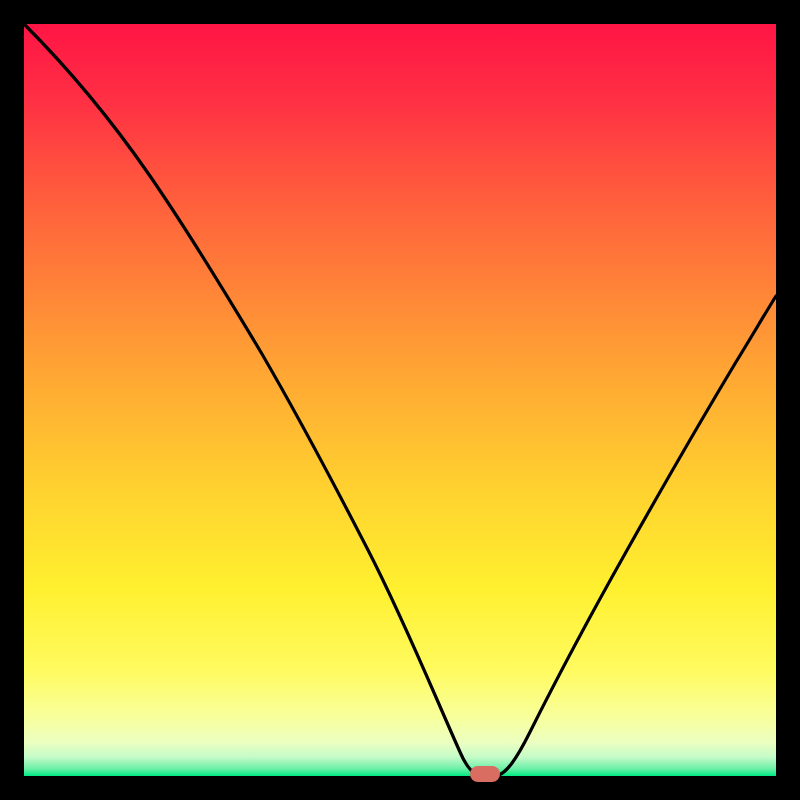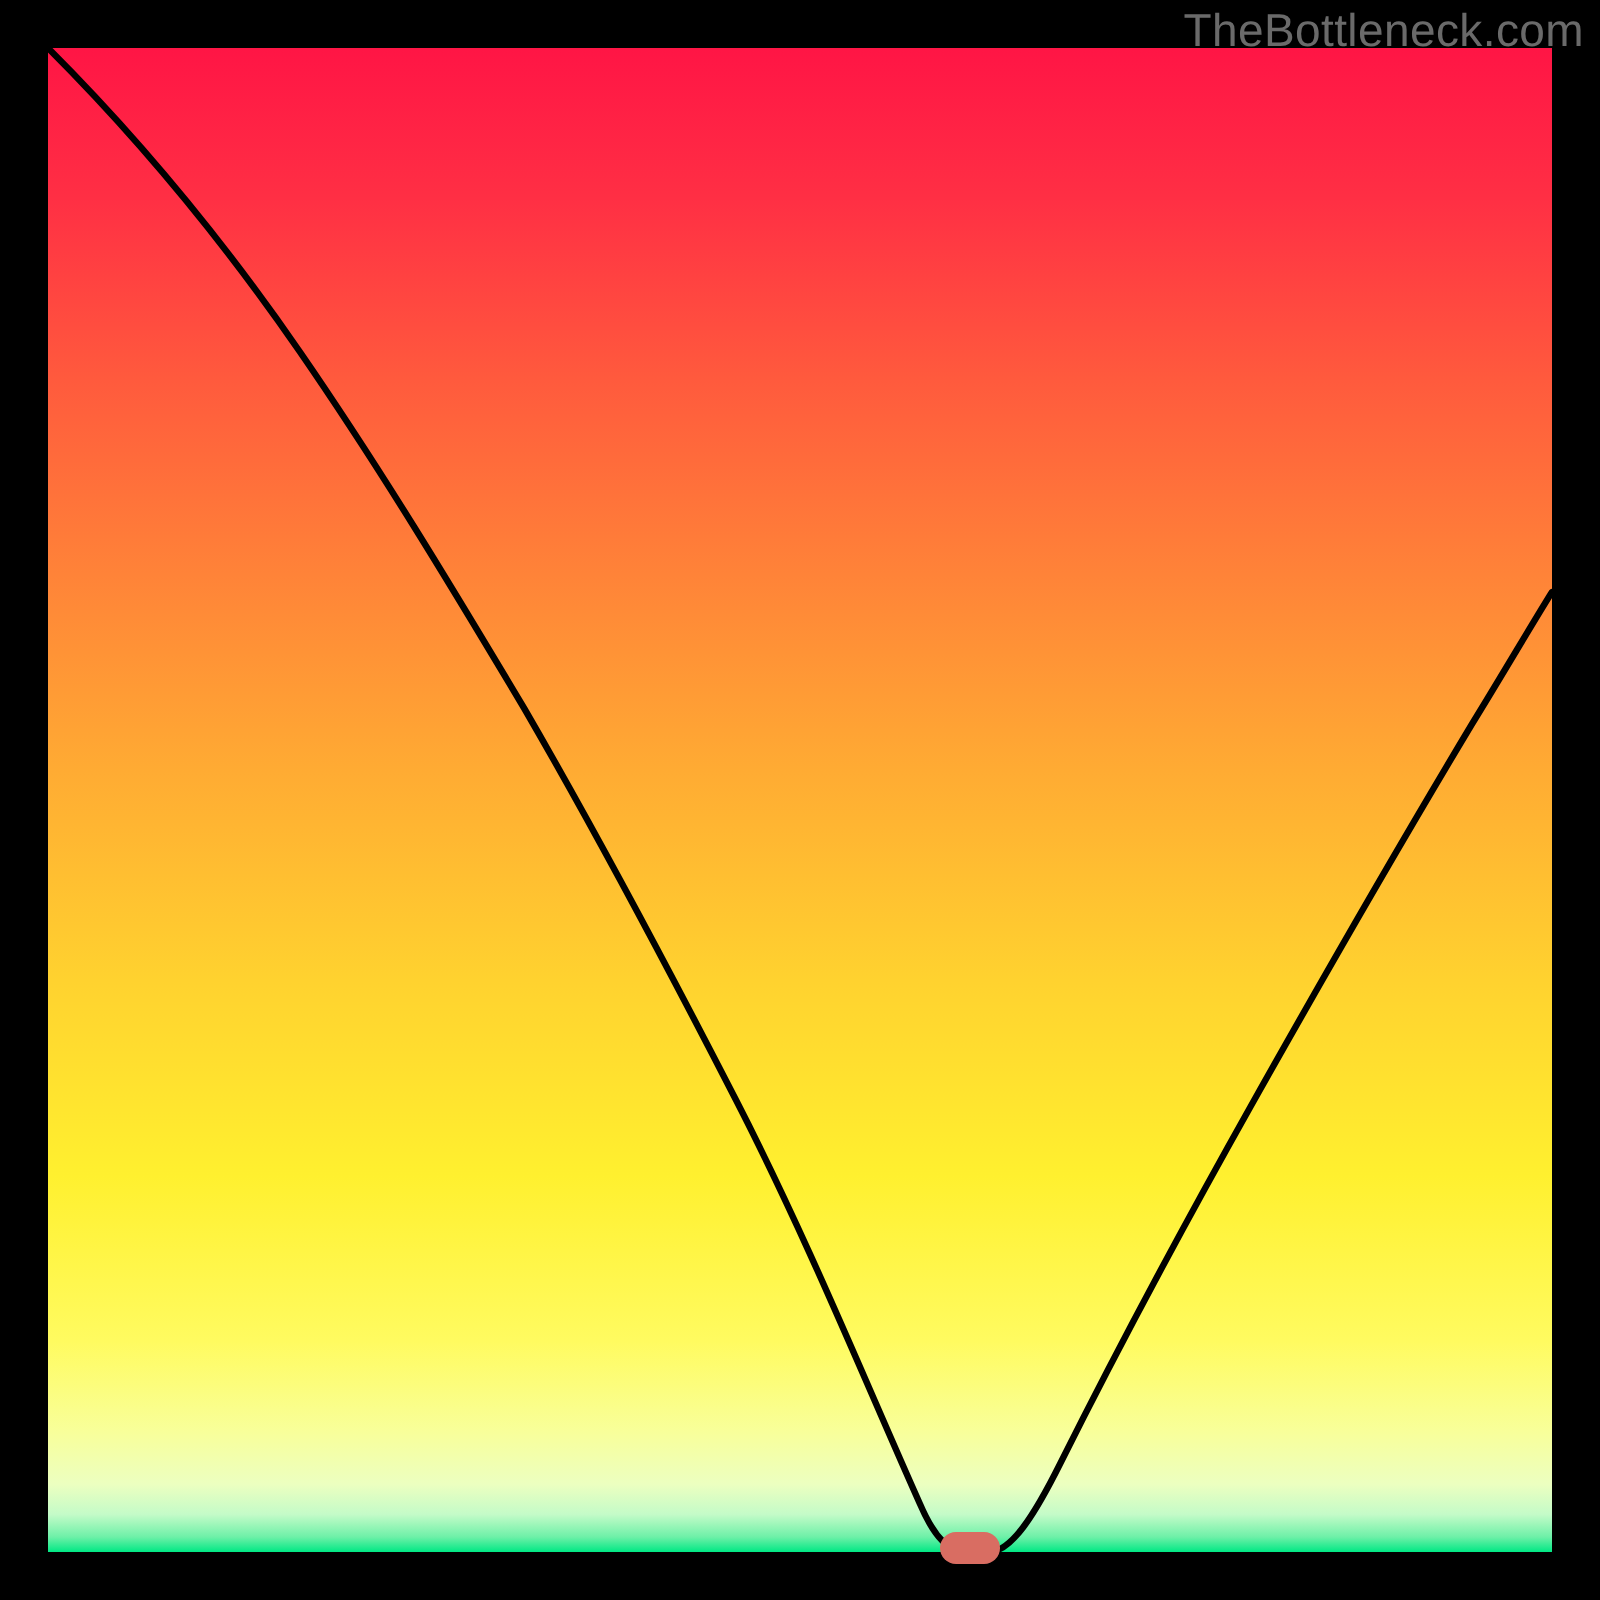--- a/index.html
+++ b/index.html
@@ -27,21 +27,20 @@
     z-index: 10;
   }
   svg {
     display: block;
   }
 </style>
 </head>
 <body>
 
 <div class="container">
-  <div class="watermark">TheBottleneck.com</div>
 
   <svg width="800" height="800" viewBox="0 0 800 800">
     <defs>
       <linearGradient id="bg-grad" x1="0" y1="0" x2="0" y2="1">
         <stop offset="0%" stop-color="#ff1545"></stop>
         <stop offset="10%" stop-color="#ff2f44"></stop>
         <stop offset="22%" stop-color="#ff5a3d"></stop>
         <stop offset="35%" stop-color="#ff8338"></stop>
         <stop offset="48%" stop-color="#ffab33"></stop>
         <stop offset="62%" stop-color="#ffd22f"></stop>

